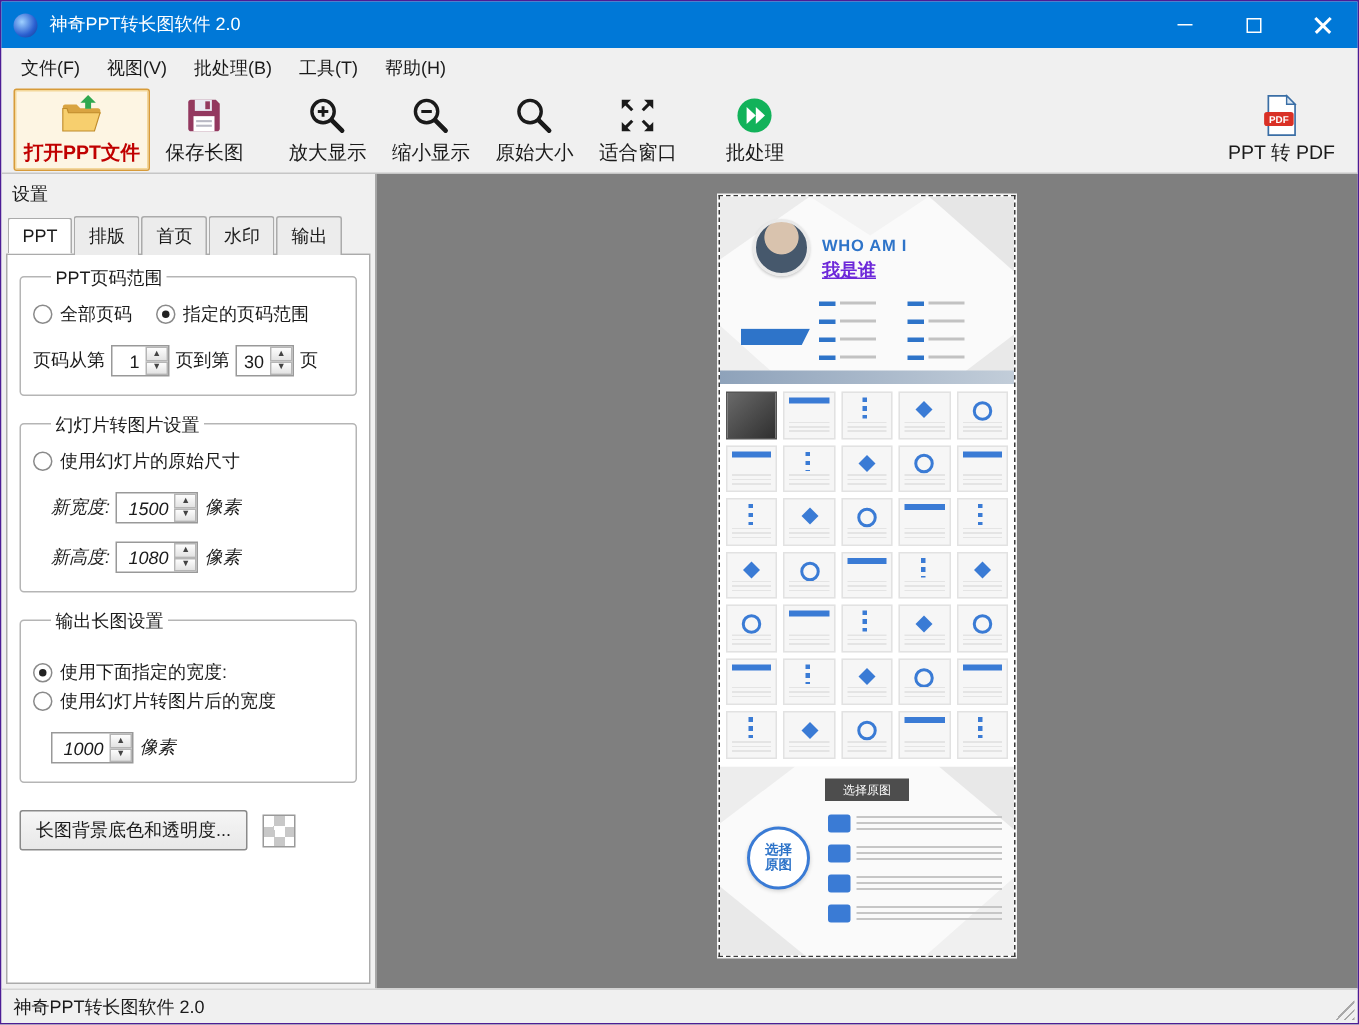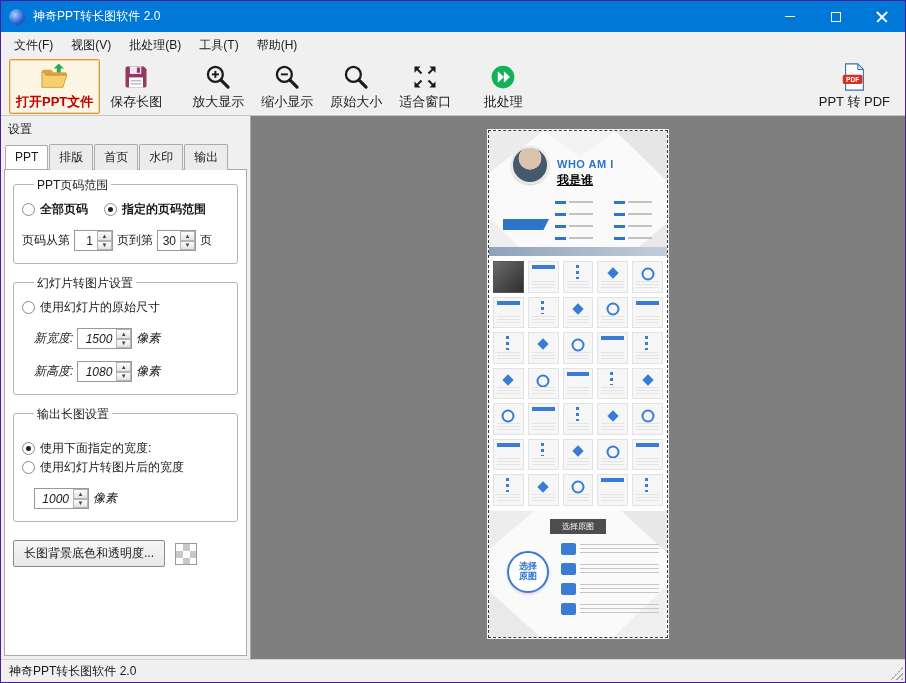--- a/index.html
+++ b/index.html
@@ -47,45 +47,45 @@
   .tab.active { background:#fff; padding-bottom:5px; }
   .tab-page { flex:1; background:#fff; border:1px solid #ababab; padding:14px 8px 8px; position:relative; z-index:1; min-height:0; }
 
   .groupbox { border:1px solid #b5b5b5; border-radius:3px; padding:14px 8px 12px; position:relative; margin-bottom:18px; }
   .group-title { position:absolute; top:-8px; left:20px; background:#fff; padding:0 3px; }
   .radio { display:inline-flex; align-items:center; gap:5px; }
   .rdot { width:13px; height:13px; border:1px solid #8a8a8a; border-radius:50%; background:#fff; position:relative; flex:0 0 auto; }
   .radio.checked .rdot::after { content:''; position:absolute; left:3px; top:3px; width:5px; height:5px; border-radius:50%; background:#222; }
   .row { display:flex; align-items:center; gap:4px; margin-top:12px; }
   .row.first { margin-top:2px; }
-  .row.radios { gap:16px;font-weight:bold; }
+  .row.radios { gap:16px; }
   .row.indent { margin-left:12px;font-style:italic; }
   .dotted { border:1px dotted #666; padding:0 1px; }
 
   .spin { display:inline-flex; height:21px; border:1px solid #999; background:#fff; }
   .spin-val { display:flex; align-items:center; justify-content:flex-end; padding:0 4px; min-width:22px; }
   .spin-wide .spin-val { min-width:38px; }
   .spin-btns { width:15px; display:flex; flex-direction:column; }
   .spin-b { flex:1; display:flex; align-items:center; justify-content:center; font-size:6px; line-height:1; background:linear-gradient(#fdfdfd,#e3e3e3); border:1px solid #b5b5b5; color:#444; }
 
   .bg-row { display:flex; align-items:center; gap:10px; margin-top:4px; }
   .btn { border:1px solid #8a8a8a; background:linear-gradient(#f6f6f6,#e8e8e8); padding:4px 10px; border-radius:2px; white-space:nowrap; }
   .swatch { width:22px; height:22px; border:1px solid #9a9a9a;
     background: conic-gradient(#c8c8c8 25%, #fff 0 50%, #c8c8c8 0 75%, #fff 0); background-size:14px 14px; }
 
   
   .canvas { flex:1; background:#7f7f7f; position:relative; min-width:0; }
-  .preview { position:absolute; left:50%; top:14px; transform:translateX(-50%); width:180px; height:508px; background:#fff;
+  .preview { position:absolute; left:50%; top:14px; transform:translateX(-50%); width:198px; height:508px; background:#fff;
     border:1px dashed #3a3a3a; box-shadow:0 0 0 1px rgba(255,255,255,.9); }
   .hero { position:relative; height:125px; overflow:hidden; background:#fafafa; }
   .poly { position:absolute; inset:0; width:100%; height:100%; }
   .avatar { position:absolute; left:22px; top:15px; width:38px; height:38px; border-radius:50%; border:2px solid #e9e9e9;
     background: radial-gradient(circle at 50% 30%, #d9c3ae 0 38%, #46586c 40%); box-shadow:0 1px 2px rgba(0,0,0,.2); }
   .hero-title { position:absolute; left:68px; top:27px; color:#2e74c9; font-weight:bold; font-size:11px; letter-spacing:.5px; }
-  .hero-sub { position:absolute; left:68px; top:41px; color:#000000; font-weight:bold; font-size:12px;text-decoration:underline; }
+  .hero-sub { position:absolute; left:68px; top:41px; color:#6d28d9; font-weight:bold; font-size:12px;text-decoration:underline; }
   .name-tag { position:absolute; left:14px; top:88px; width:46px; height:11px; background:#2e74c9;
     clip-path:polygon(0 0,100% 0,88% 100%,0 100%); }
   .hero-info { position:absolute; left:66px; top:68px; width:110px; display:grid; grid-template-columns:repeat(2,1fr); gap:4px 8px; }
   .info-item { position:relative; height:8px; }
   .info-item::before { content:''; position:absolute; left:0; top:2px; width:11px; height:3px; background:#2e74c9; }
   .info-item::after { content:''; position:absolute; left:14px; top:2px; width:24px; height:2px; background:#c2c2c2; }
   .hero-strip { position:absolute; left:0; right:0; bottom:0; height:9px; background:linear-gradient(90deg,#8ea2ba,#c2cdd9); }
 
   .thumb-grid { height:255px; background:#fff; padding:5px 4px; display:grid; grid-template-columns:repeat(5,1fr); grid-auto-rows:1fr; gap:4px; }
   .thumb { background:#f6f6f6; border:1px solid #e2e2e2; position:relative; overflow:hidden; }

